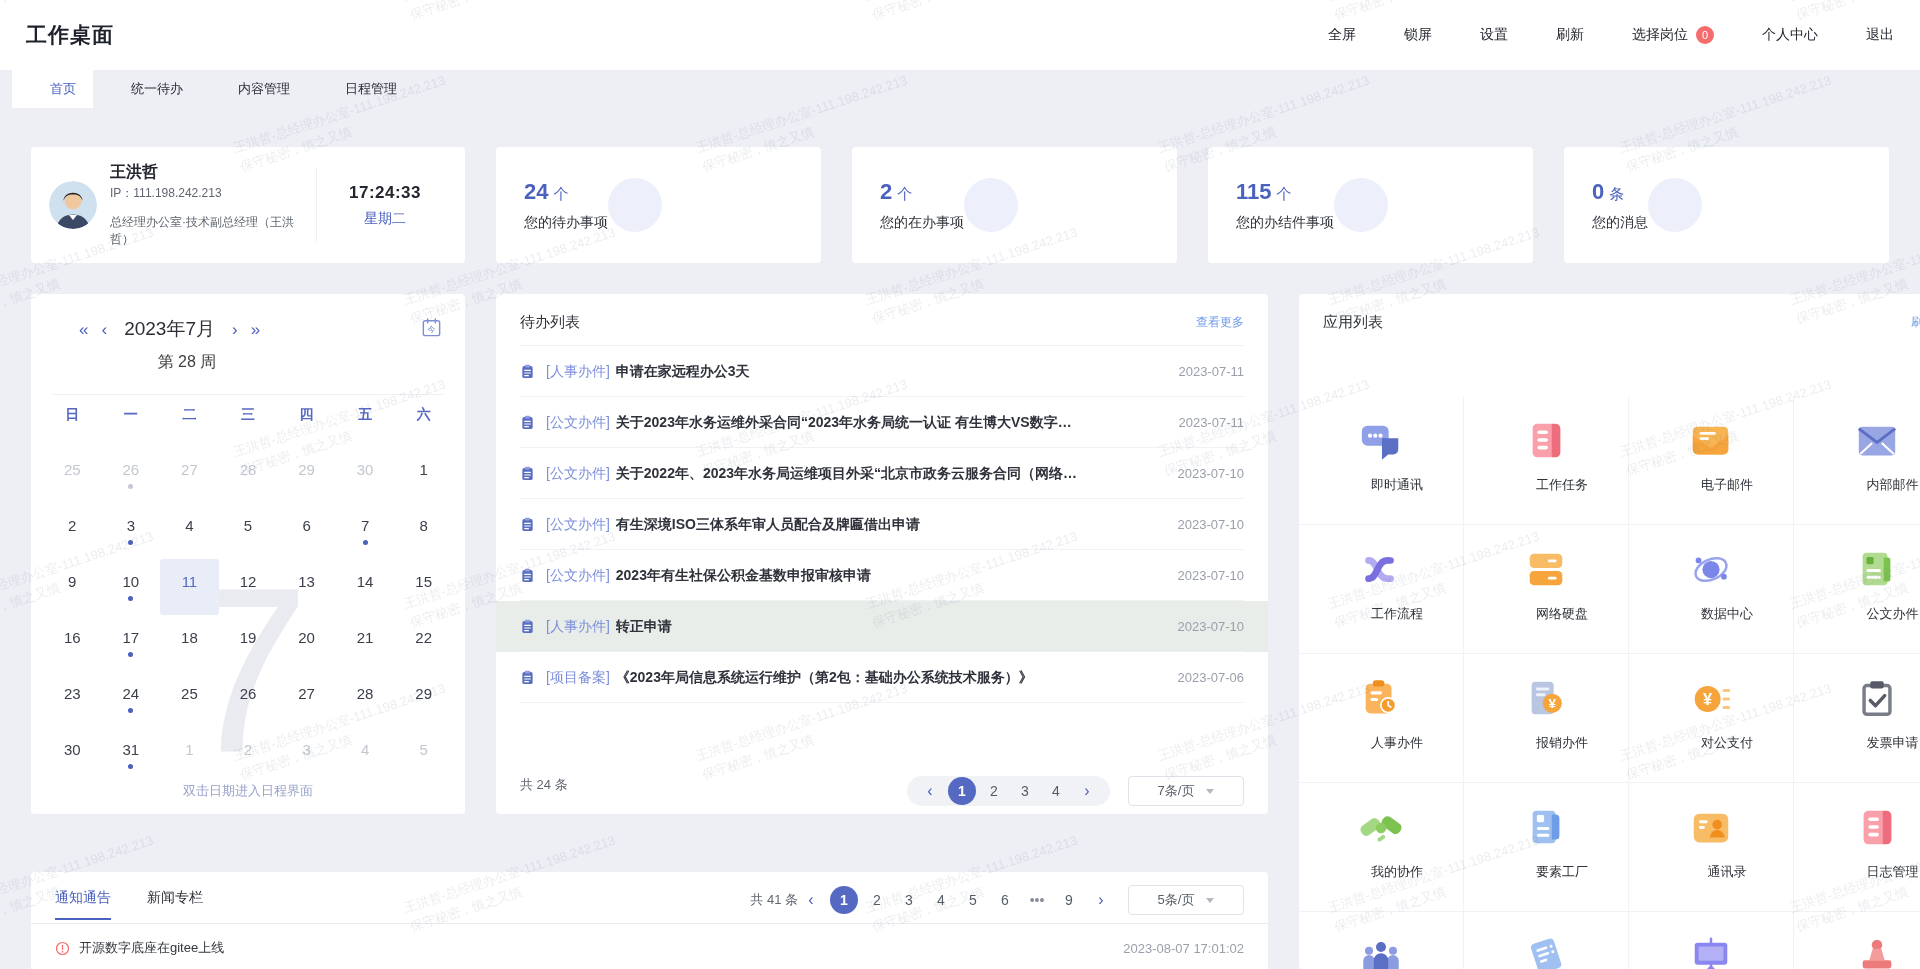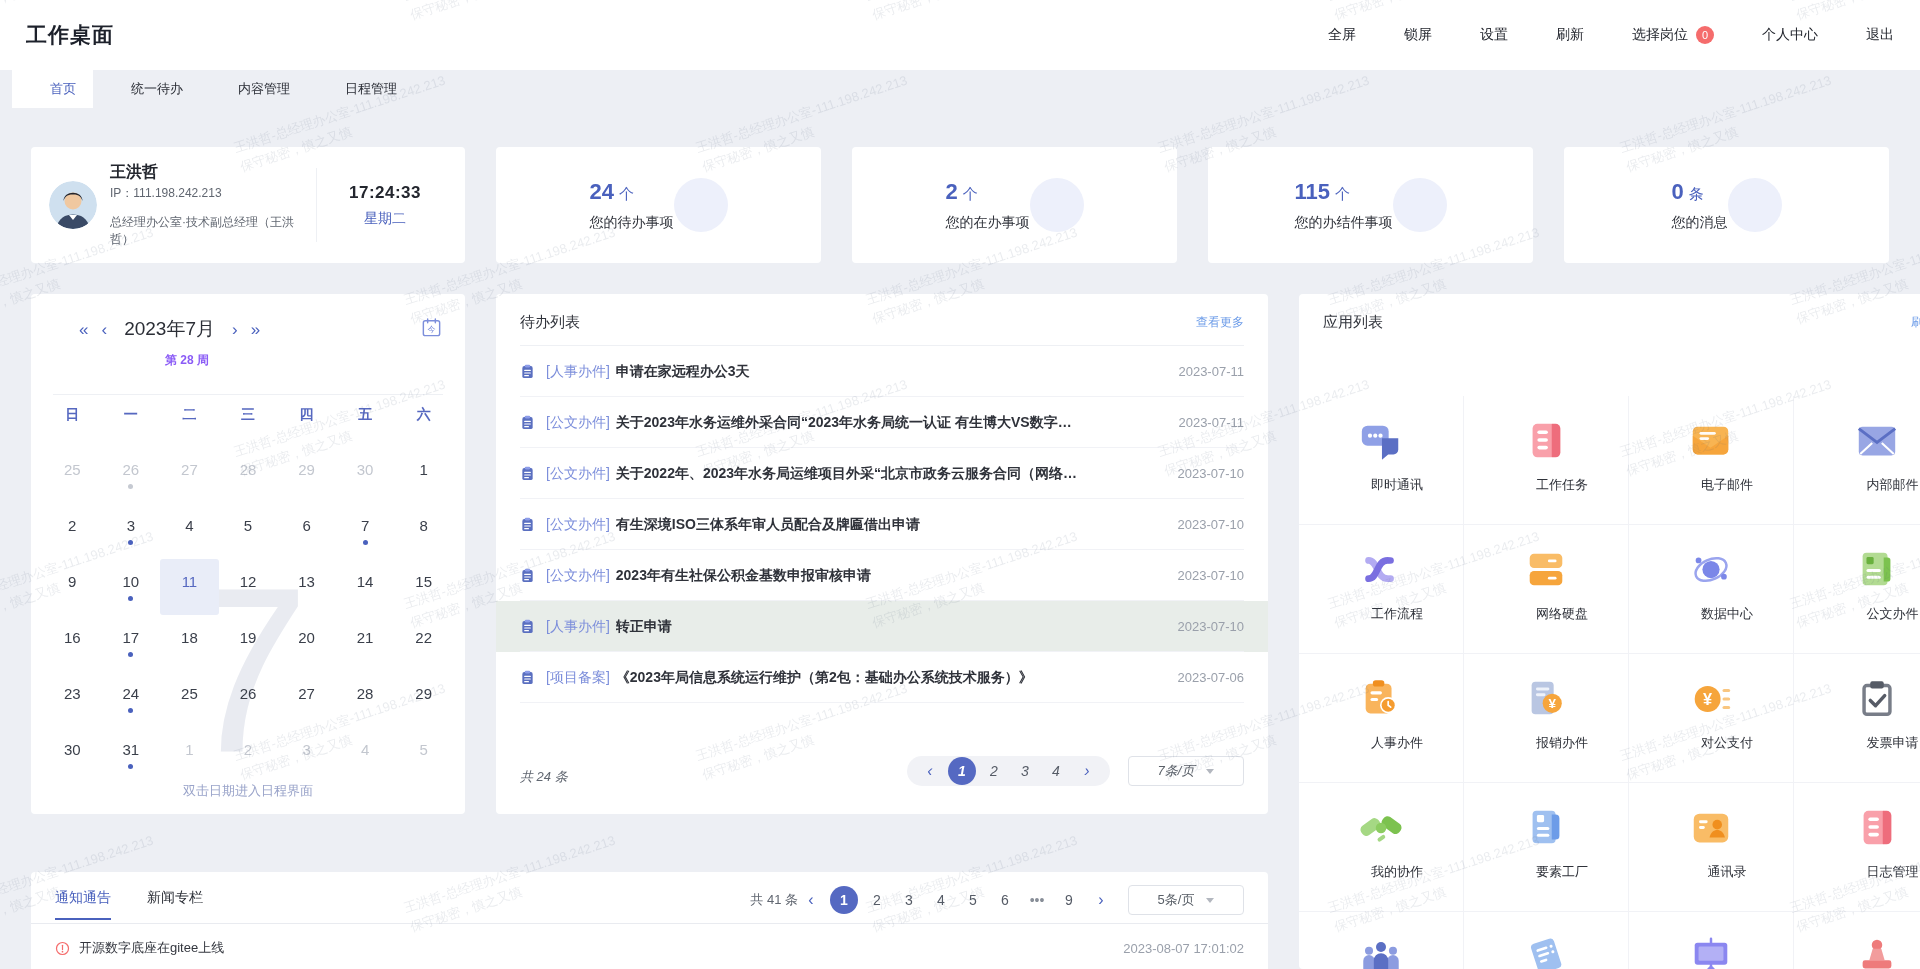--- a/index.html
+++ b/index.html
@@ -37,34 +37,34 @@
   .uc-info{margin-left:13px;width:200px;}
   .uc-name{font-size:16px;font-weight:700;color:#23262e;}
   .uc-ip{font-size:12px;color:var(--sub);margin-top:2px;}
   .uc-role{font-size:12px;color:var(--sub);margin-top:12px;line-height:1.45;}
   .uc-div{width:1px;height:74px;background:var(--line);margin:0 6px;}
   .uc-time{flex:1;display:flex;flex-direction:column;align-items:center;}
   .uc-clock{font-size:17px;font-weight:700;color:#23262e;letter-spacing:.5px;}
   .uc-week{font-size:14px;color:var(--primary);margin-top:7px;}
 
   
-  .stat{flex:1;height:116px;display:flex;align-items:center;justify-content:center;padding:0 28px;}
+  .stat{flex:1;height:116px;display:flex;align-items:center;justify-content:flex-start;padding:0 28px;}
   .stat-num{font-size:22px;font-weight:700;color:var(--primary);}
   .stat-num span{font-size:15px;font-weight:400;margin-left:5px;}
   .stat-label{font-size:14px;color:var(--text);margin-top:9px;}
   .stat-circle{width:54px;height:54px;border-radius:50%;background:#edf0fb;display:flex;align-items:center;justify-content:center;}
   .stat-circle svg{stroke:#7c8edb;}
 
   
   .cal{width:434px;height:520px;flex:none;overflow:hidden;}
   .cal-nav{position:absolute;top:22px;left:48px;display:flex;align-items:center;gap:13px;z-index:1;}
   .cal-arrow{color:var(--primary);font-size:17px;cursor:pointer;line-height:1;}
   .cal-title{font-size:19px;color:#2b2e36;margin:0 4px;}
   .cal-today{position:absolute;top:22px;right:22px;cursor:pointer;z-index:1;}
-  .cal-week-label{position:absolute;top:58px;left:48px;width:216px;text-align:center;font-size:12px;color:#8b5cf6;z-index:1;font-weight:bold;}
+  .cal-week-label{position:absolute;top:58px;left:48px;width:216px;text-align:center;font-size:16px;color:#404040;z-index:1;}
   .cal-divider{position:absolute;top:100px;left:22px;right:22px;height:1px;background:var(--line);}
   .cal-head{position:absolute;top:106px;left:12px;right:12px;display:grid;grid-template-columns:repeat(7,1fr);z-index:1;}
   .cal-head div{text-align:center;font-size:14px;font-weight:700;color:#5668c0;padding:6px 0;}
   .cal-grid{position:absolute;top:153px;left:12px;right:12px;display:grid;grid-template-columns:repeat(7,1fr);grid-auto-rows:56px;z-index:1;}
   .cal-cell{display:flex;flex-direction:column;align-items:center;justify-content:center;font-size:15px;color:#3a3f4a;cursor:pointer;border-radius:3px;}
   .cal-cell.out{color:#c3c7cf;}
   .cal-cell.sel{background:#e9edf8;color:#5668c0;}
   .cal-cell .dot{width:5px;height:5px;border-radius:50%;margin-top:6px;}
   .cal-cell .dot.blue{background:#4a61bd;} .cal-cell .dot.gray{background:#c6cad2;}
   .cal-cell .dot.none{background:transparent;}
@@ -76,21 +76,21 @@
   .todo-head{display:flex;align-items:center;padding:19px 24px 13px;}
   .todo-title{font-size:15px;color:#30333b;}
   .todo-more{margin-left:auto;font-size:12px;color:var(--link);cursor:pointer;}
   .todo-hr{height:1px;background:var(--line);margin:0 24px;}
   .todo-row{height:51px;display:flex;align-items:center;padding:0 24px;cursor:pointer;position:relative;}
   .todo-row::after{content:'';position:absolute;left:24px;right:24px;bottom:0;height:1px;background:#f1f2f6;}
   .todo-row.hl{background:#e8ede9;}
   .todo-cat{color:var(--peri);font-size:14px;margin-left:11px;white-space:nowrap;}
   .todo-t{font-weight:700;font-size:14px;color:var(--text);margin-left:6px;flex:1;overflow:hidden;text-overflow:ellipsis;white-space:nowrap;}
   .todo-date{margin-left:18px;color:var(--muted);font-size:13px;white-space:nowrap;}
-  .todo-foot{position:absolute;left:24px;right:24px;bottom:28px;display:flex;align-items:flex-end;font-style:italic;}
+  .todo-foot{position:absolute;left:24px;right:24px;bottom:8px;display:flex;align-items:flex-start;}
   .todo-total{font-size:13px;color:var(--sub);}
 
   .pager-pill{margin-left:auto;background:#f1f2f6;border-radius:16px;height:30px;display:flex;align-items:center;padding:0 10px;gap:5px;}
   .pager-plain{display:flex;align-items:center;gap:6px;}
   .pg{min-width:26px;height:26px;display:flex;align-items:center;justify-content:center;font-size:14px;color:#555b66;cursor:pointer;border-radius:50%;}
   .pg.active{background:#5569c2;color:#fff;width:28px;height:28px;font-weight:700;}
   .pg.arrow{color:#4a61bd;font-size:16px;}
   .pg.ellipsis{cursor:default;color:#888e98;}
   .size-select{width:116px;height:30px;border:1px solid #dfe2e8;border-radius:4px;background:#fff;display:flex;align-items:center;justify-content:center;gap:12px;font-size:13px;color:#5a6068;cursor:pointer;}
   .caret{width:0;height:0;border-left:4px solid transparent;border-right:4px solid transparent;border-top:5px solid #b3b7bf;}

